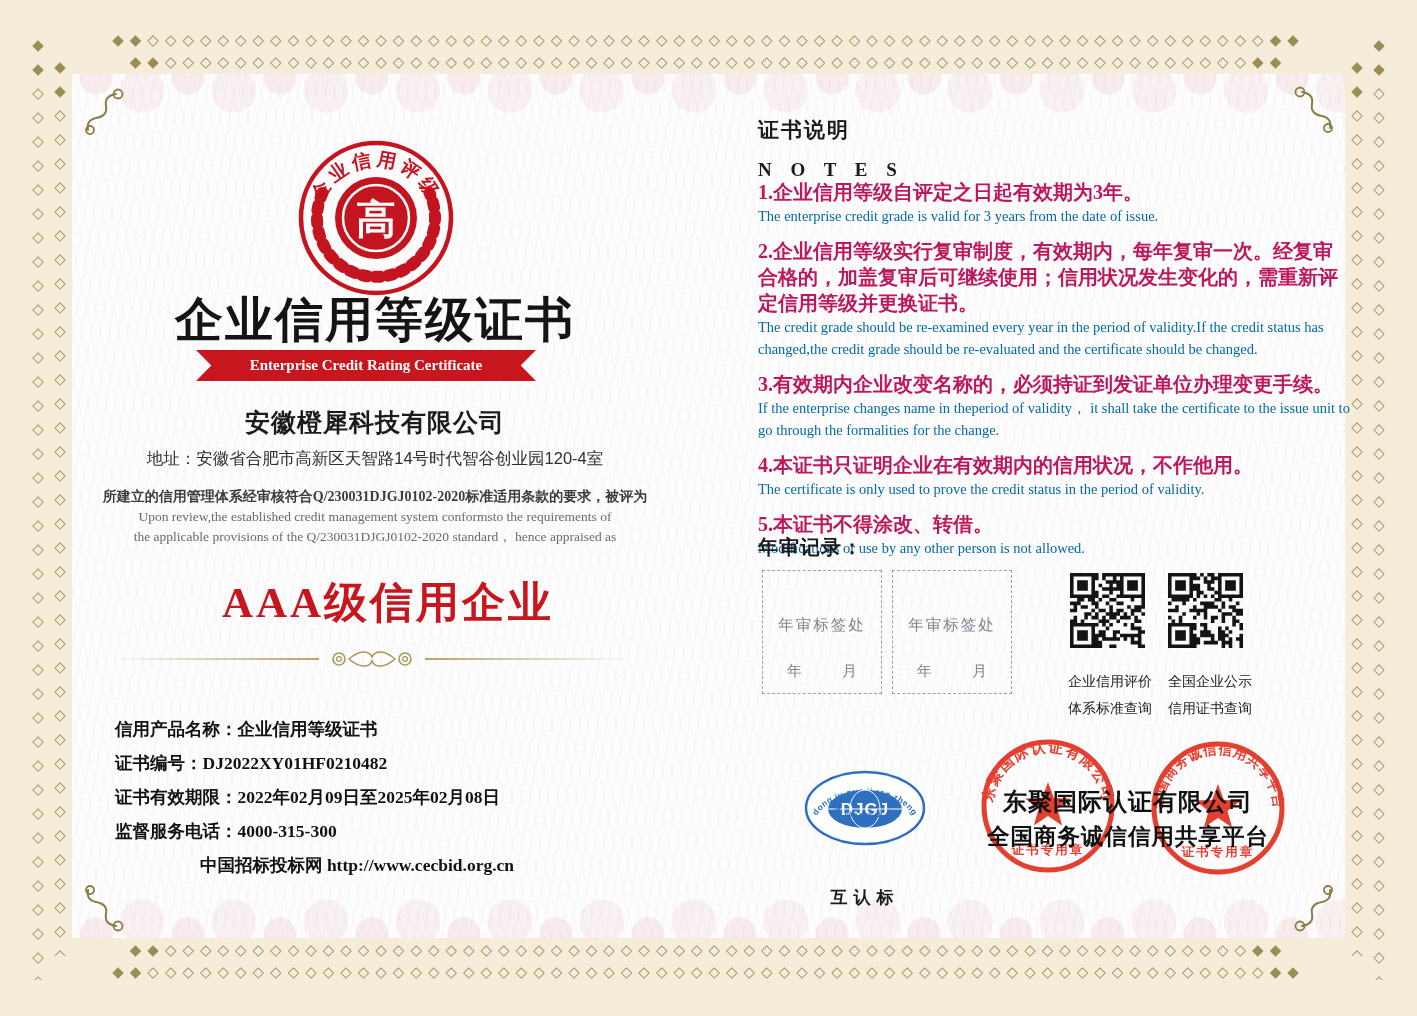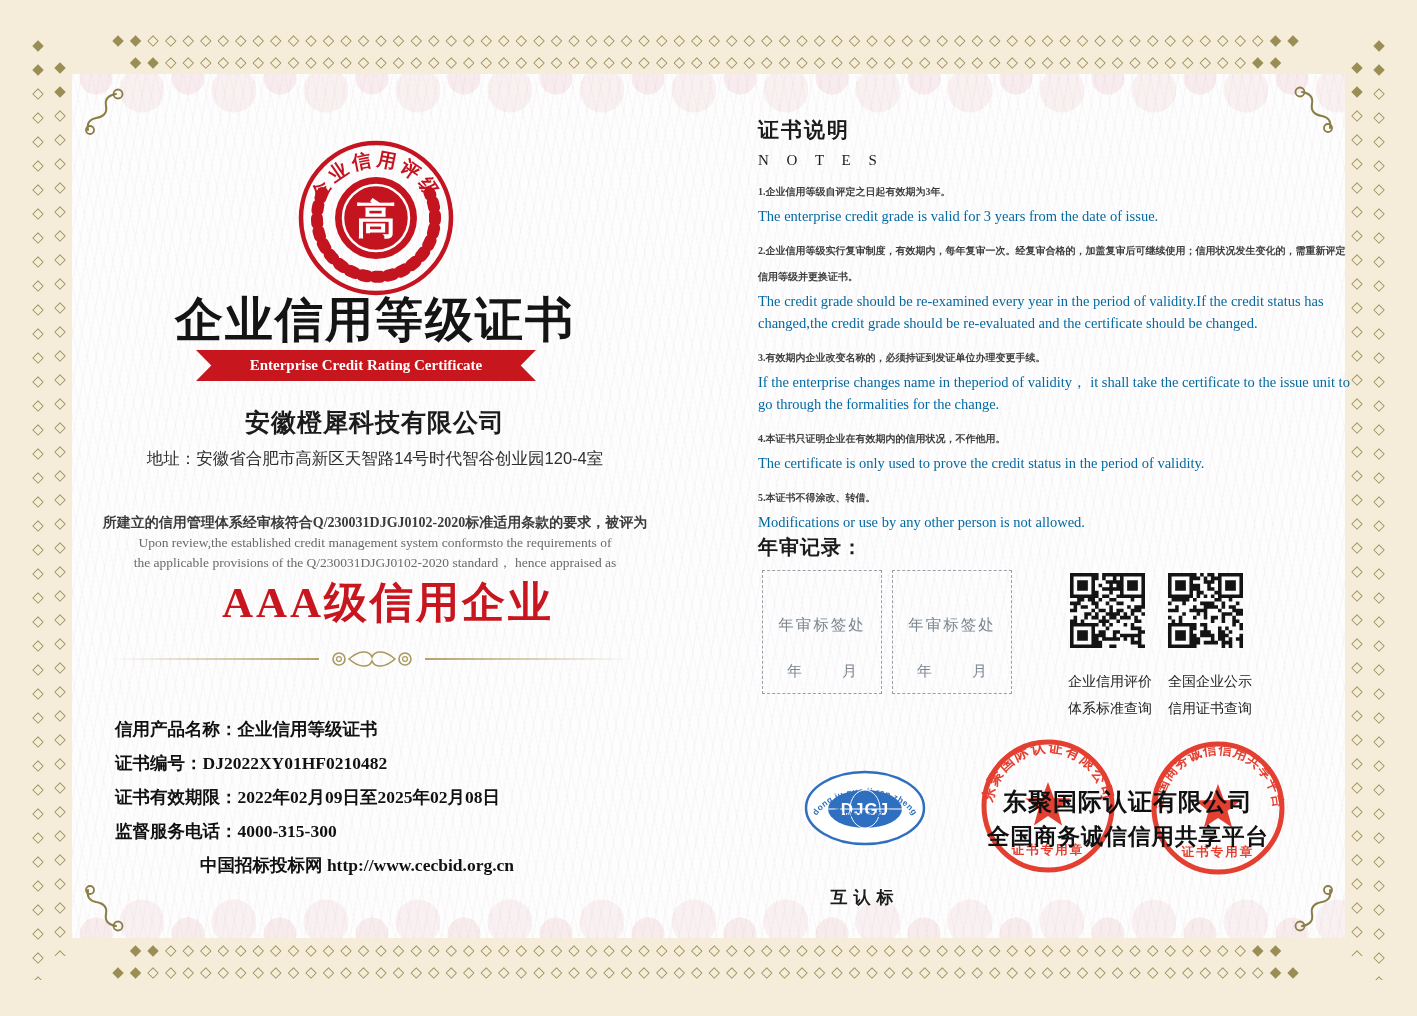--- a/index.html
+++ b/index.html
@@ -48,47 +48,47 @@
     font-family:"Liberation Serif","DejaVu Serif",serif; font-weight:700; font-size:15px;
   }
   .company{
     position:absolute; left:92px; top:406px; width:566px; text-align:center; z-index:2;
     font-size:25px; font-weight:800; letter-spacing:1px;
   }
   .address{
     position:absolute; left:72px; top:448px; width:606px; text-align:center; z-index:2;
     font-size:16.5px; color:#2e2e2e;
   }
-  .appraisal{position:absolute; left:92px; top:512px; width:566px; text-align:center; z-index:2;}
+  .appraisal{position:absolute; left:92px; top:486px; width:566px; text-align:center; z-index:2;}
   .appraisal .zh{font-family:"Liberation Serif","DejaVu Serif",serif; font-size:14px; font-weight:600; color:#3c3c3c; line-height:21px;}
   .appraisal .en{font-family:"Liberation Serif","DejaVu Serif",serif; font-size:13.5px; color:#6a6a6a; line-height:20px;}
   .grade{
     position:absolute; left:108px; top:574px; width:560px; text-align:center; z-index:2;
     font-family:"Liberation Serif","DejaVu Serif",serif;
     font-size:43px; font-weight:900; letter-spacing:3px; color:#c8161e;
   }
   .divider{position:absolute; left:112px; top:648px; width:520px; height:22px; z-index:2;
     display:flex; align-items:center; gap:10px;}
   .divider .line{flex:1; height:2px;}
   .divider .line.l{background:linear-gradient(to right, transparent, #b3a368);}
   .divider .line.r{background:linear-gradient(to left, transparent, #b3a368);}
   .fields{position:absolute; left:115px; top:718px; width:560px; z-index:2;
     display:flex; flex-direction:column; gap:12px;}
   .frow{font-family:"Liberation Serif","DejaVu Serif",serif; font-size:17.5px; font-weight:700;
     color:#111; line-height:22px; white-space:nowrap;}
   .frow.indent{padding-left:85px;}
   
   .notes-title{position:absolute; left:758px; top:116px; z-index:2;
     font-size:21px; font-weight:900; letter-spacing:2px;}
-  .notes-sub{position:absolute; left:758px; top:152px; z-index:2;
-    font-family:"Liberation Serif","DejaVu Serif",serif; font-size:15px; font-weight:400; letter-spacing:7px;}
+  .notes-sub{position:absolute; left:758px; top:159px; z-index:2;
+    font-family:"Liberation Serif","DejaVu Serif",serif; font-size:19px; font-weight:700; letter-spacing:7px;}
   .notes{position:absolute; left:758px; top:179px; width:592px; z-index:2;}
   .note{margin-bottom:11px;}
-  .note .zh{font-family:"Liberation Serif","DejaVu Serif",serif; font-size:10px; font-weight:700;
-    color:#404040; line-height:26px;}
+  .note .zh{font-family:"Liberation Serif","DejaVu Serif",serif; font-size:20px; font-weight:700;
+    color:#be185d; line-height:26px;}
   .note .en{font-family:"Liberation Serif","DejaVu Serif",serif; font-size:14.5px; color:#0369a1; line-height:22px;}
   
   .review-title{position:absolute; left:758px; top:534px; z-index:2;
     font-size:20px; font-weight:900; letter-spacing:1px;}
   .seal-box{
     position:absolute; top:570px; width:118px; height:122px; z-index:2;
     border:1.5px dashed #9aa0a6; color:#7b8691;
     font-family:"Liberation Serif","DejaVu Serif",serif;
   }
   .seal-box .lbl{position:absolute; top:44px; width:100%; text-align:center; font-size:15.5px; letter-spacing:2px;}

